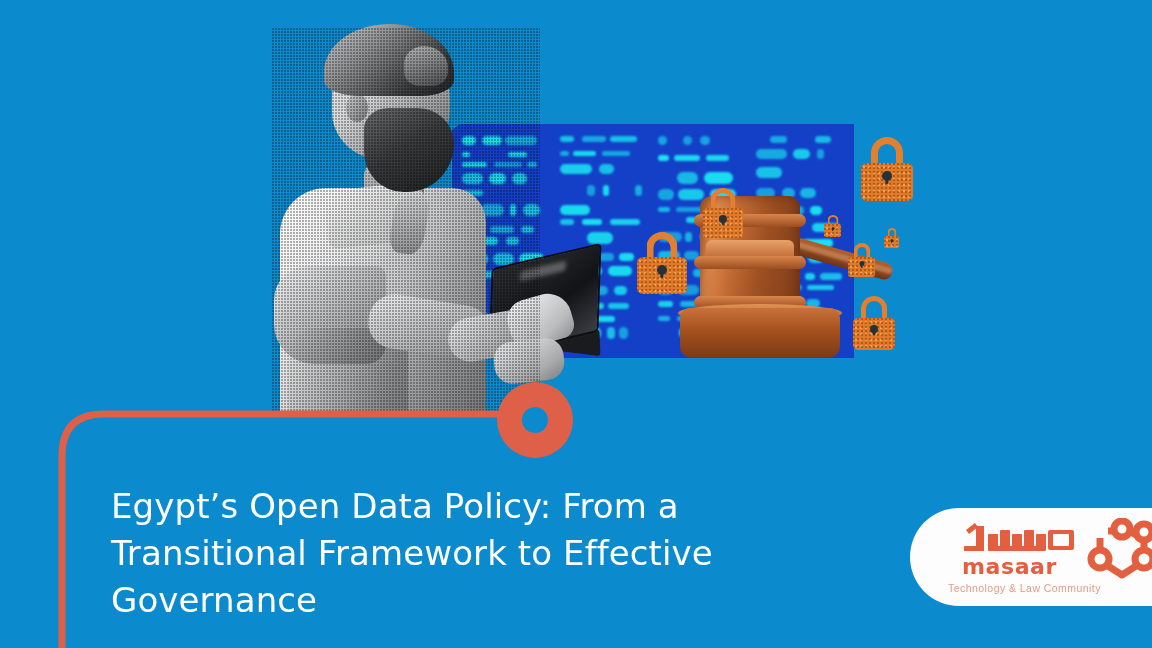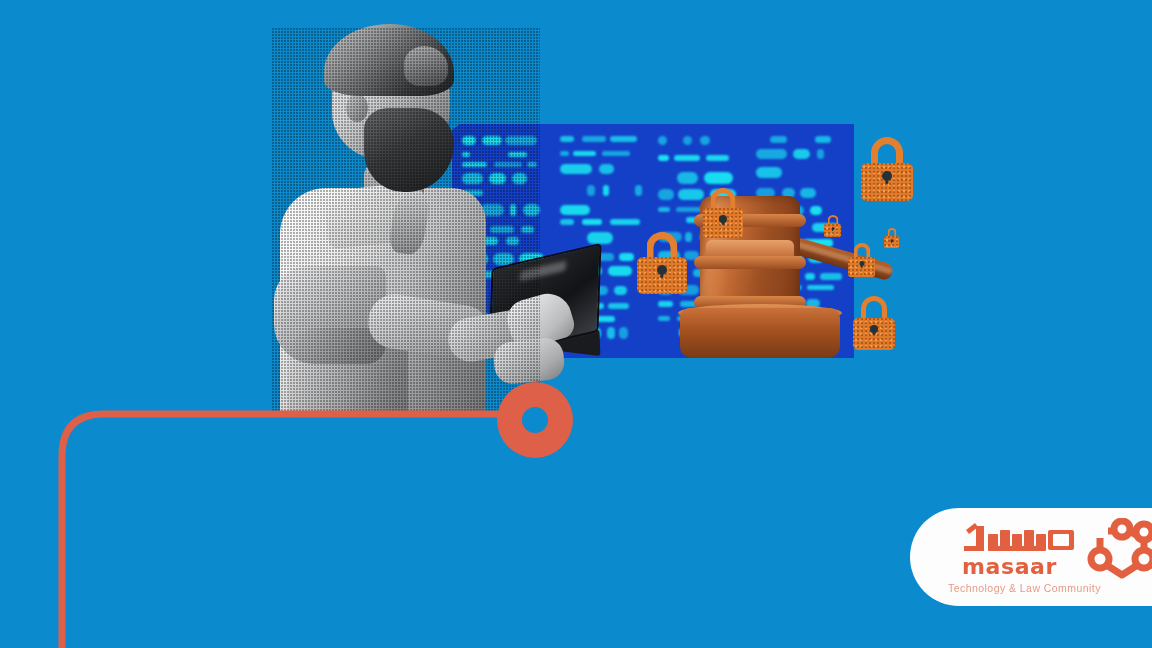--- a/index.html
+++ b/index.html
@@ -386,20 +386,21 @@
           </div>
         </div>
       </div>
   </div>
 
   <svg class="deco" viewBox="0 0 600 258" width="600" height="258" fill="none">
     <path d="M62 258 L62 66 Q62 24 104 24 L540 24" stroke="#DE6049" stroke-width="7" fill="none" stroke-linecap="butt"></path>
   </svg>
   <div class="donut"></div>
 
+  <h1 class="title">Egypt’s Open Data Policy: From a Transitional Framework to Effective Governance</h1>
 
   <div class="logo-pill">
     <div class="logo-inner">
 
       <svg class="logo-ar" viewBox="0 0 118 40" fill="#E2603F">
 
         <rect x="86" y="10" width="26" height="20" rx="2"></rect>
         <rect x="91" y="14" width="16" height="12" rx="1" fill="#fdfdfd"></rect>
         <rect x="74" y="14" width="10" height="16" rx="1"></rect>
         <rect x="62" y="10" width="10" height="20" rx="1"></rect>

